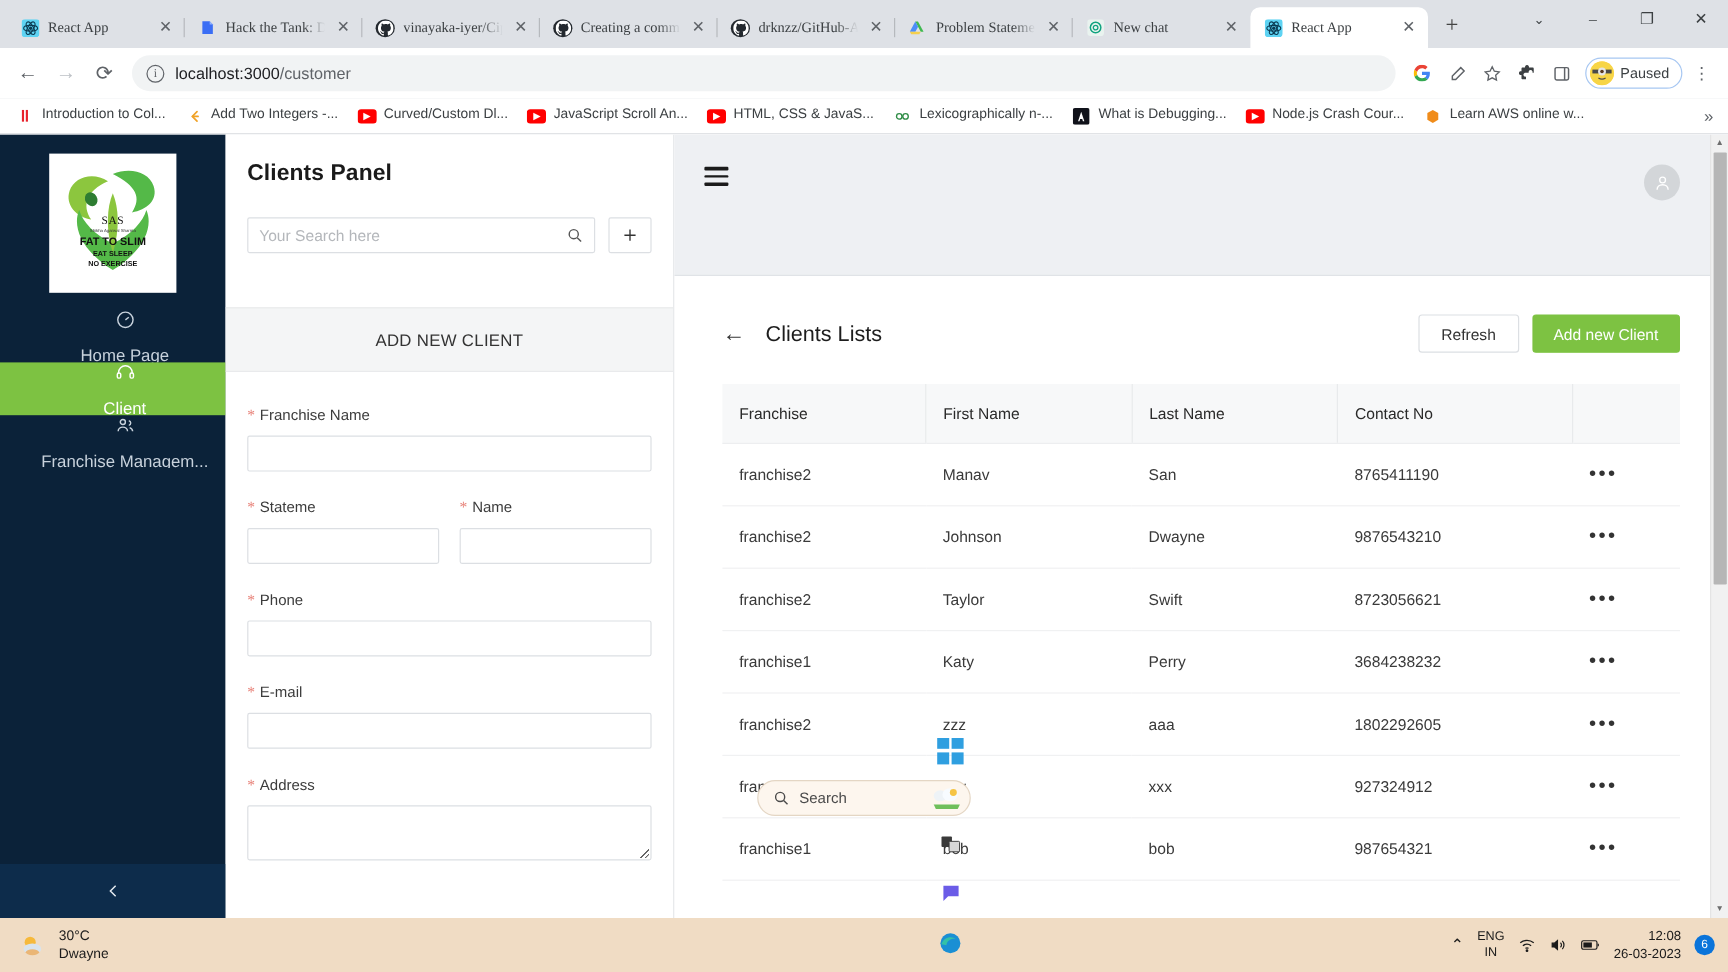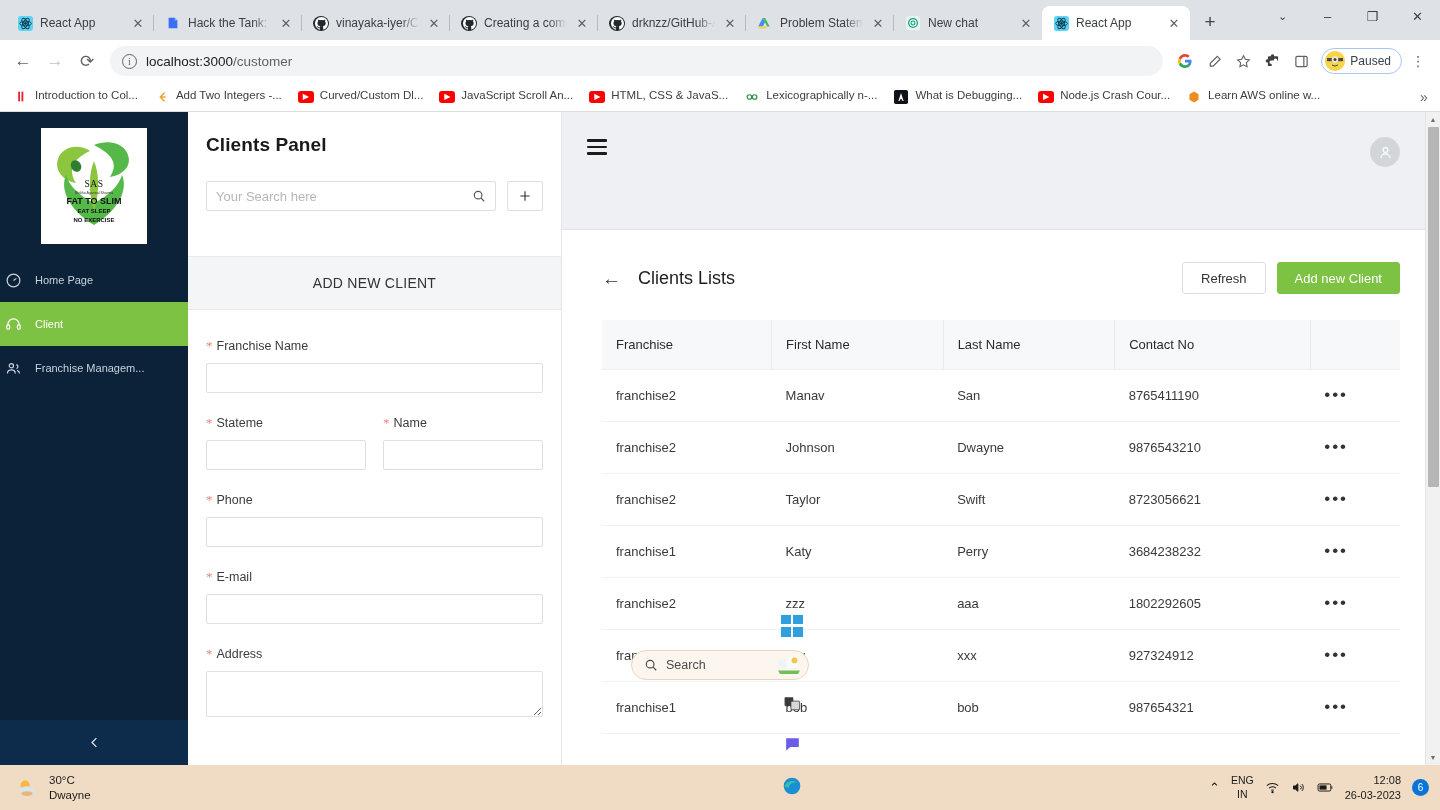--- a/index.html
+++ b/index.html
@@ -6,21 +6,21 @@
   html, body {
     width: 1440px; height: 810px;
     font-family: "Liberation Sans", sans-serif;
     overflow: hidden;
     background: #ffffff;
   }
 
   
   .browser { width: 1440px; height: 765px; background: #dee1e6; display: flex; flex-direction: column; }
 
-  .tabstrip { height: 40px; background: #dee1e6; display: flex; align-items: flex-end; padding-left: 6px; position: relative; }
+  .tabstrip { height: 40px; background: #dee1e6; display: flex; align-items: flex-end; padding-left: 6px; position: relative; font-family: Liberation Serif, serif; }
   .tab {
     height: 34px; width: 148px; display: flex; align-items: center; gap: 7px;
     padding: 0 8px 0 11px; border-radius: 8px 8px 0 0; position: relative;
     font-size: 12px; color: #3c4043; flex: 0 0 auto;
   }
   .tab.active { background: #ffffff; }
   .tab:not(.active)::after {
     content: ""; position: absolute; right: 0; top: 9px; height: 16px; width: 1px; background: #b6b9bd;
   }
   .tab.nosep::after { display: none; }
@@ -72,22 +72,22 @@
 
   
   .sidebar { width: 188px; flex: 0 0 188px; background: #0b2239; display: flex; flex-direction: column; }
   .logo-wrap { padding: 16px 0 14px; display: flex; justify-content: center; }
   .logo {
     width: 106px; height: 116px; background: #ffffff; display: flex; align-items: center; justify-content: center;
     position: relative; overflow: hidden;
   }
   .logo svg { width: 100px; height: 110px; }
   .nav { display: flex; flex-direction: column; }
-  .nav-item { height: 44px; display: flex; align-items: center; gap: 13px; padding-left: 5px; color: #c8d2dc;
-              font-size: 11px; white-space: nowrap; overflow: hidden; }
+  .nav-item { height: 44px; display: flex; align-items: center; gap: 13px; padding-left: 20px; color: #c8d2dc;
+              font-size: 14px; white-space: nowrap; overflow: hidden; flex-direction: column; }
   .nav-item.active { background: #7dc242; color: #ffffff; }
   .nav-ic { width: 17px; height: 17px; flex: 0 0 17px; display: flex; align-items: center; justify-content: center; }
   .nav-ic svg { width: 17px; height: 17px; }
   .side-collapse { margin-top: auto; height: 45px; background: #0d2c4b; display: flex; align-items: center;
                    justify-content: center; color: #e4eaf0; font-size: 15px; }
 
   
   .formcol { width: 374px; flex: 0 0 374px; background: #ffffff; border-right: 1px solid #e3e5e8; display: flex;
              flex-direction: column; overflow: hidden; }
   .panel-head { padding: 22px 18px 0 18px; }

